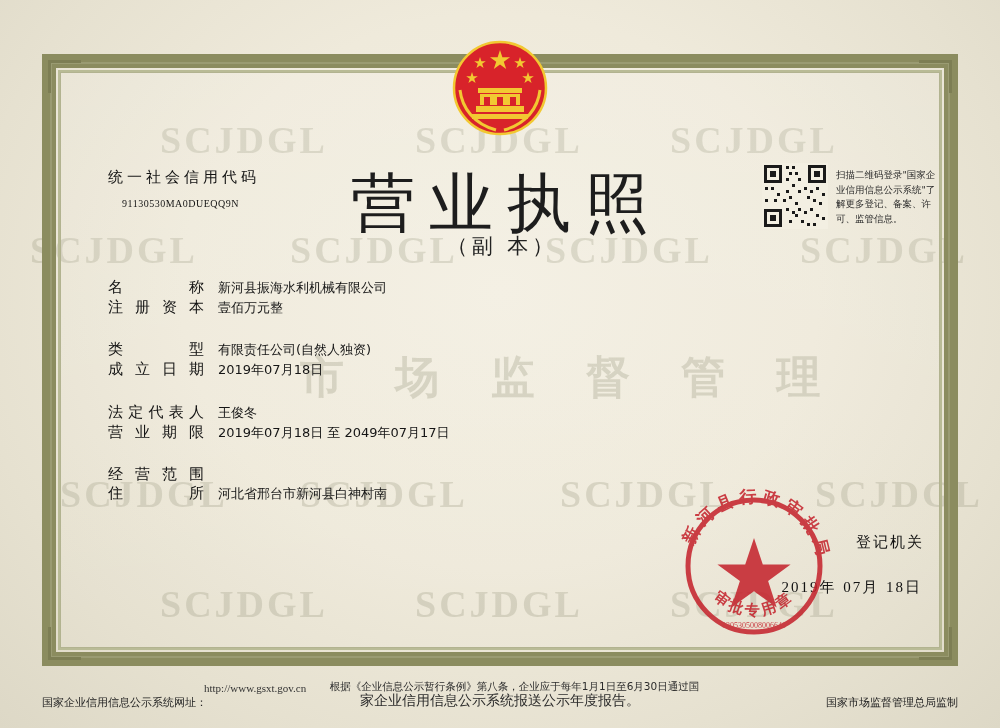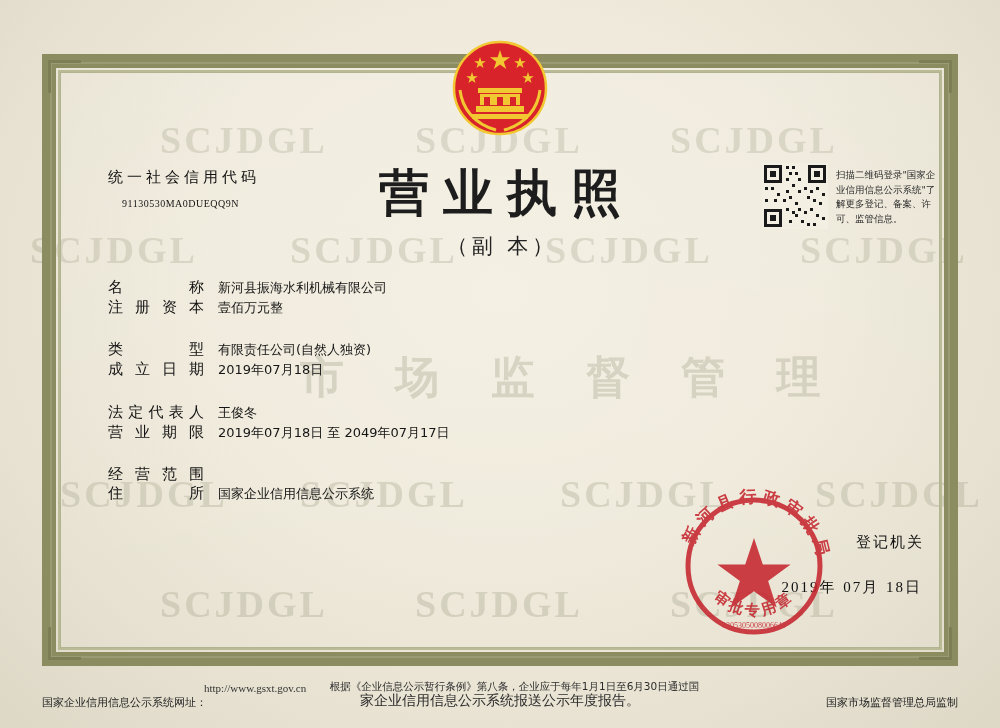--- a/index.html
+++ b/index.html
@@ -72,22 +72,22 @@
   
   .emblem{
     position:absolute;left:50%;top:30px;transform:translateX(-50%);
     width:108px;height:112px;
   }
 
   
   .title{
     position:absolute;left:0;right:0;top:160px;text-align:center;
     font-family:"DejaVu Sans","Liberation Sans",sans-serif;
-    font-weight:bold;
-    font-size:50px;
+    font-weight:normal;
+    font-size:64px;
     letter-spacing:14px;
     color:#1d1d1d;
     text-indent:14px;
   }
   .subtitle{
     position:absolute;left:0;right:0;top:232px;text-align:center;
     font-size:21px;letter-spacing:4px;color:#222;
     text-indent:4px;
   }
 
@@ -310,21 +310,21 @@
         <span class="val strong">2019年07月18日 至 2049年07月17日</span>
       </div>
     </div>
 
     <div class="row">
       <div class="col-left">
         <span class="lbl w4">经营范围</span>
       </div>
       <div class="col-right">
         <span class="lbl w4">住    所</span>
-        <span class="val addr strong">国家企业信用信息公示系统</span>
+        <span class="val addr strong">河北省邢台市新河县白神村南</span>
       </div>
     </div>
 
   </div>
 
   <div class="reg">登记机关</div>
 
   <div class="date-line">
     <span class="num">2019</span><span>年</span>
     <span class="num">07</span><span>月</span>

